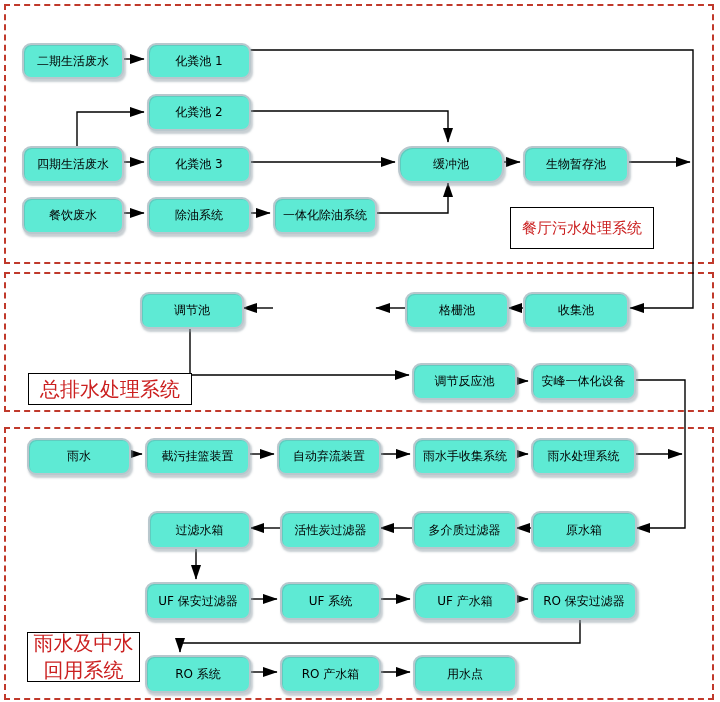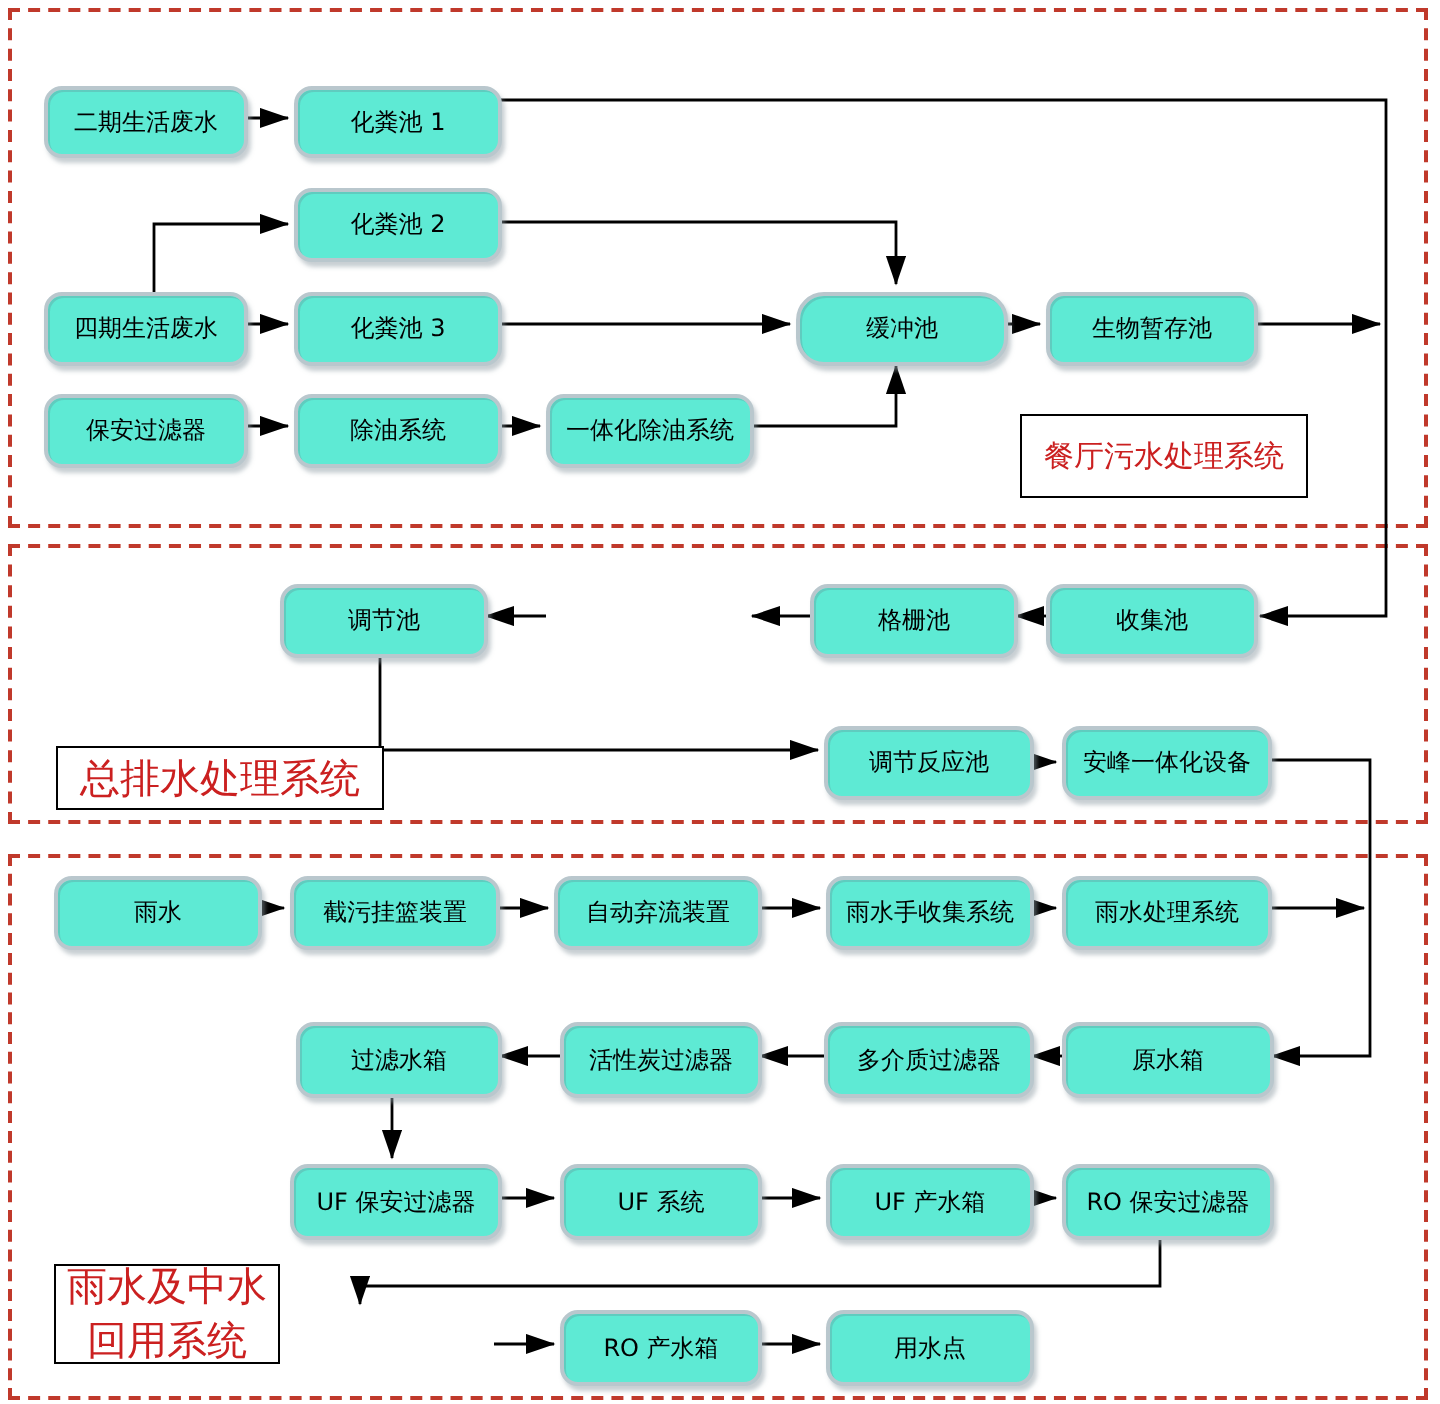--- a/index.html
+++ b/index.html
@@ -60,21 +60,21 @@
   #n-basket{left:145px;top:438px;width:101px;height:33px;}
   #n-discard{left:277px;top:438px;width:100px;height:33px;}
   #n-rain-collect{left:413px;top:438px;width:100px;height:33px;}
   #n-rain-treat{left:531px;top:438px;width:101px;height:33px;}
   #n-filter-tank{left:148px;top:511px;width:99px;height:34px;}
   #n-carbon{left:280px;top:511px;width:97px;height:34px;}
   #n-multimedia{left:412px;top:511px;width:101px;height:34px;}
   #n-raw-tank{left:531px;top:511px;width:102px;height:34px;}
   #n-uf-sec{left:145px;top:582px;width:102px;height:34px;}
   #n-uf-sys{left:280px;top:582px;width:97px;height:34px;}
-  #n-uf-prod{left:413px;top:582px;width:100px;height:34px;}
+  #n-uf-prod{left:413px;top:582px;width:100px;height:34px;border-radius:13px;}
   #n-ro-sec{left:531px;top:582px;width:102px;height:34px;}
   #lbl-reuse{left:27px;top:632px;width:109px;height:48px;padding:0 1px;}
   #n-ro-sys{left:145px;top:655px;width:102px;height:34px;}
   #n-ro-prod{left:280px;top:655px;width:97px;height:34px;}
   #n-use-point{left:413px;top:655px;width:100px;height:34px;}
 </style>
 </head>
 <body>
 
 <div id="stage">
@@ -121,21 +121,21 @@
     <path d="M580,616 V643 H180 V652" marker-end="url(#arrowhead)"></path>
     <path d="M247,672 H277" marker-end="url(#arrowhead)"></path>
     <path d="M377,672 H410" marker-end="url(#arrowhead)"></path>
   </svg>
 
   <div class="node" id="n-phase2">二期生活废水</div>
   <div class="node" id="n-septic1">化粪池 1</div>
   <div class="node" id="n-septic2">化粪池 2</div>
   <div class="node" id="n-phase4">四期生活废水</div>
   <div class="node" id="n-septic3">化粪池 3</div>
-  <div class="node" id="n-catering">保安过滤器</div>
+  <div class="node" id="n-catering">餐饮废水</div>
   <div class="node" id="n-oil-removal">除油系统</div>
   <div class="node" id="n-integrated-oil">一体化除油系统</div>
   <div class="node" id="n-buffer">缓冲池</div>
   <div class="node" id="n-bio-storage">生物暂存池</div>
   <div class="syslabel" id="lbl-restaurant">餐厅污水处理系统</div>
 
   <div class="node" id="n-regulating">调节池</div>
   <div class="node" id="n-grid">格栅池</div>
   <div class="node" id="n-collection">收集池</div>
   <div class="syslabel" id="lbl-drainage">总排水处理系统</div>
@@ -149,16 +149,17 @@
   <div class="node" id="n-rain-treat">雨水处理系统</div>
   <div class="node" id="n-filter-tank">过滤水箱</div>
   <div class="node" id="n-carbon">活性炭过滤器</div>
   <div class="node" id="n-multimedia">多介质过滤器</div>
   <div class="node" id="n-raw-tank">原水箱</div>
   <div class="node" id="n-uf-sec">UF 保安过滤器</div>
   <div class="node" id="n-uf-sys">UF 系统</div>
   <div class="node" id="n-uf-prod">UF 产水箱</div>
   <div class="node" id="n-ro-sec">RO 保安过滤器</div>
   <div class="syslabel" id="lbl-reuse">雨水及中水回用系统</div>
+  <div class="node" id="n-ro-sys">RO 系统</div>
   <div class="node" id="n-ro-prod">RO 产水箱</div>
   <div class="node" id="n-use-point">用水点</div>
 
 </div>
 
 </body></html>

